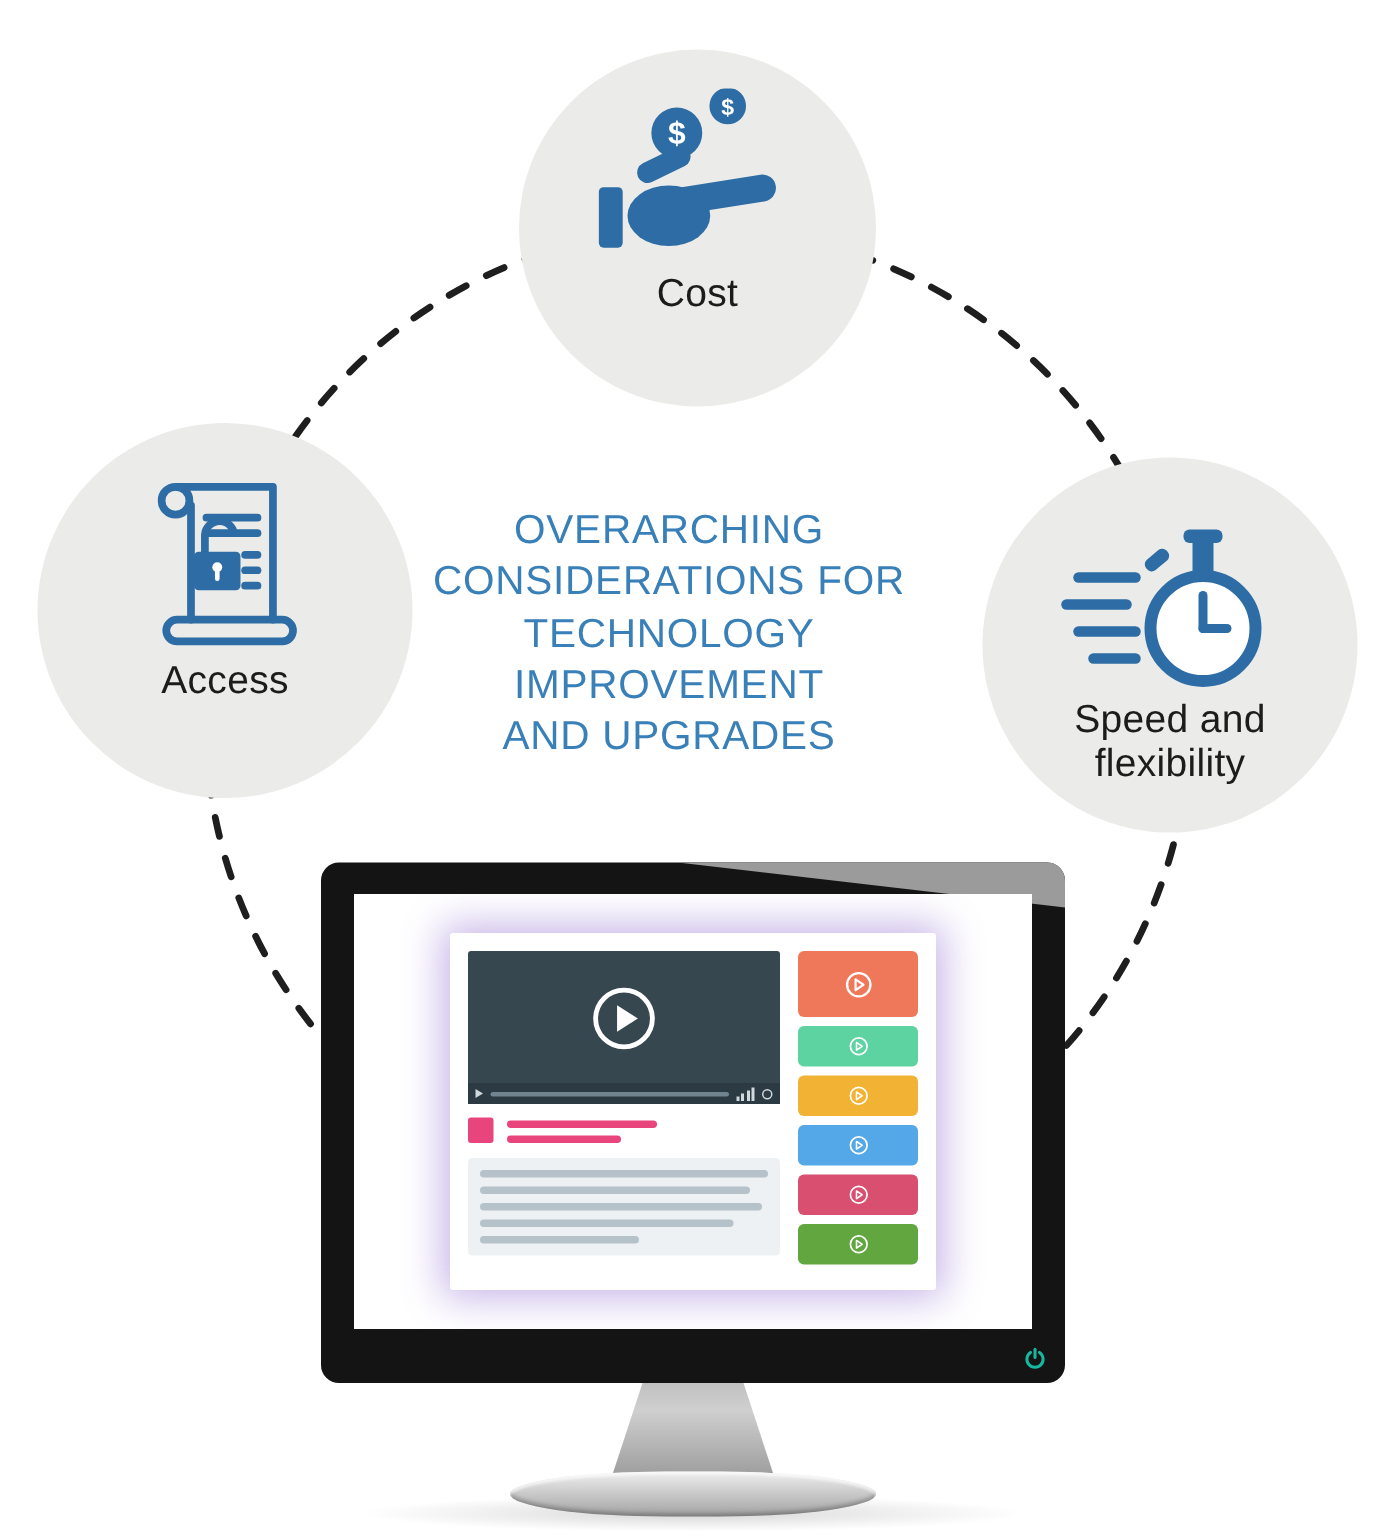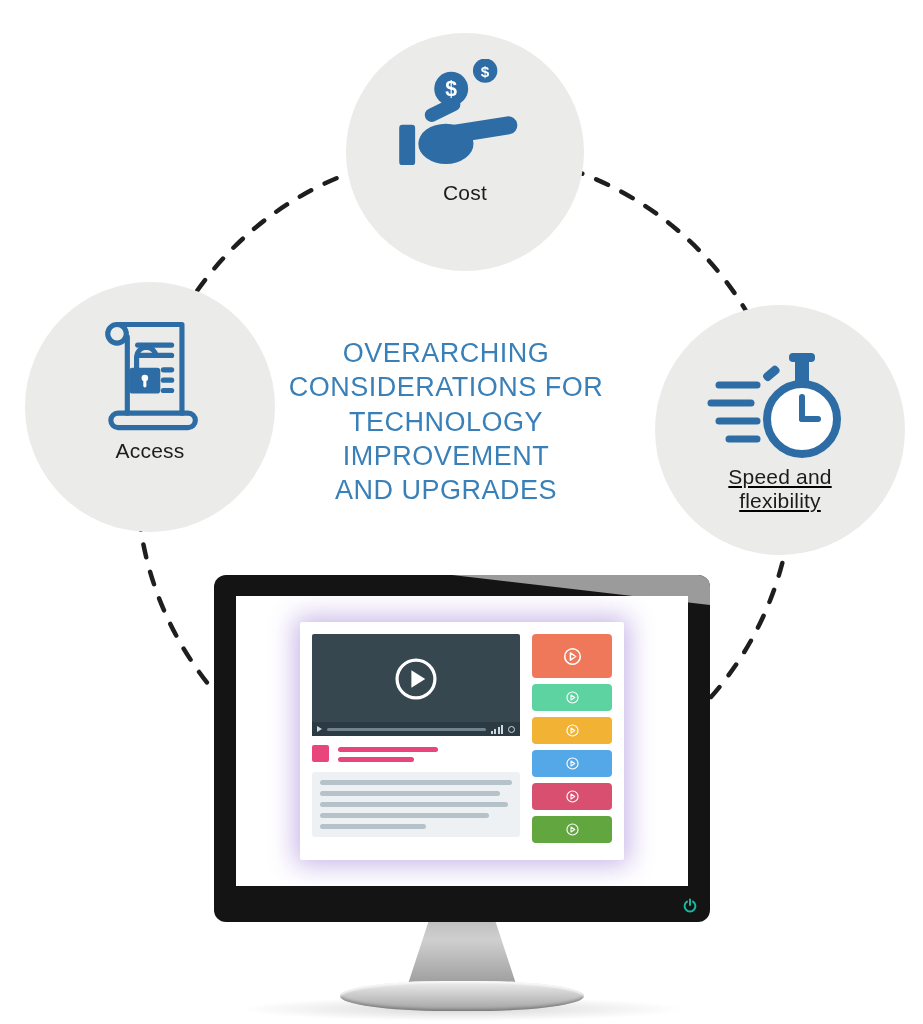--- a/index.html
+++ b/index.html
@@ -17,22 +17,22 @@
   .bfill{fill:var(--icon_blue);}
   .bstroke{stroke:var(--icon_blue);fill:none;}
   .coin-txt{font-family:"Liberation Sans",sans-serif;font-weight:700;fill:#fff;text-anchor:middle;}
 
   .dash-ring{position:absolute;left:0;top:0;z-index:1;}
 
   .node{position:absolute;z-index:2;background:var(--node_bg);border-radius:50%;
         display:flex;flex-direction:column;align-items:center;}
   .node-cost{left:346px;top:33px;width:238px;height:238px;}
   .node-access{left:25px;top:282px;width:250px;height:250px;}
-  .node-speed{left:655px;top:305px;width:250px;height:250px;text-decoration:underline;}
-  .node-label{color:var(--label_dark);font-size:21px;line-height:1.12;text-align:center;letter-spacing:.2px;}
+  .node-speed{left:655px;top:305px;width:250px;height:250px;}
+  .node-label{color:var(--label_dark);font-size:26px;line-height:1.12;text-align:center;letter-spacing:.2px;}
   .node-cost .node-icon{margin-top:26px;}
   .node-access .node-icon{margin-top:28px;}
   .node-speed .node-icon{margin-top:40px;}
 
   .center-title{
     position:absolute;left:446px;top:336px;transform:translateX(-50%);
     width:430px;z-index:2;text-align:center;color:var(--title_blue);
     font-size:27px;line-height:1.27;letter-spacing:.5px;font-weight:400;
   }
 

